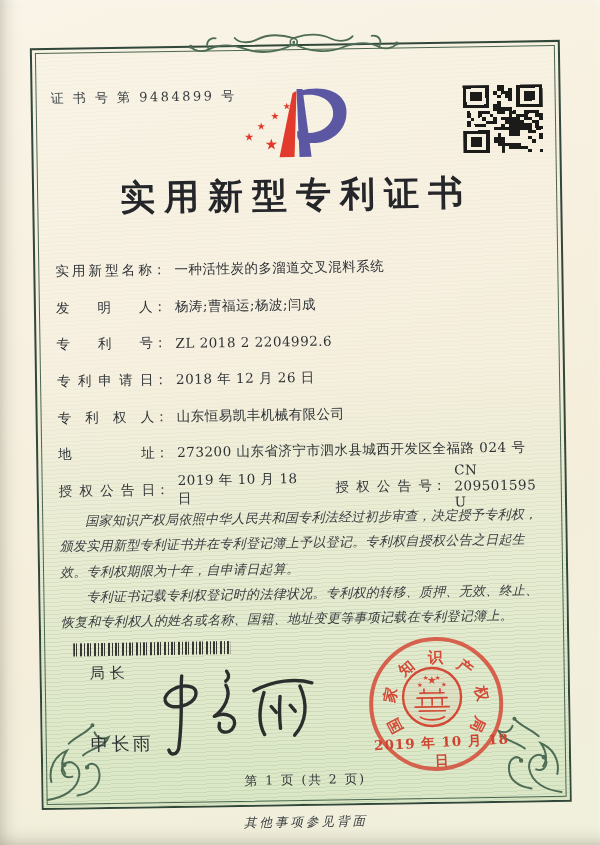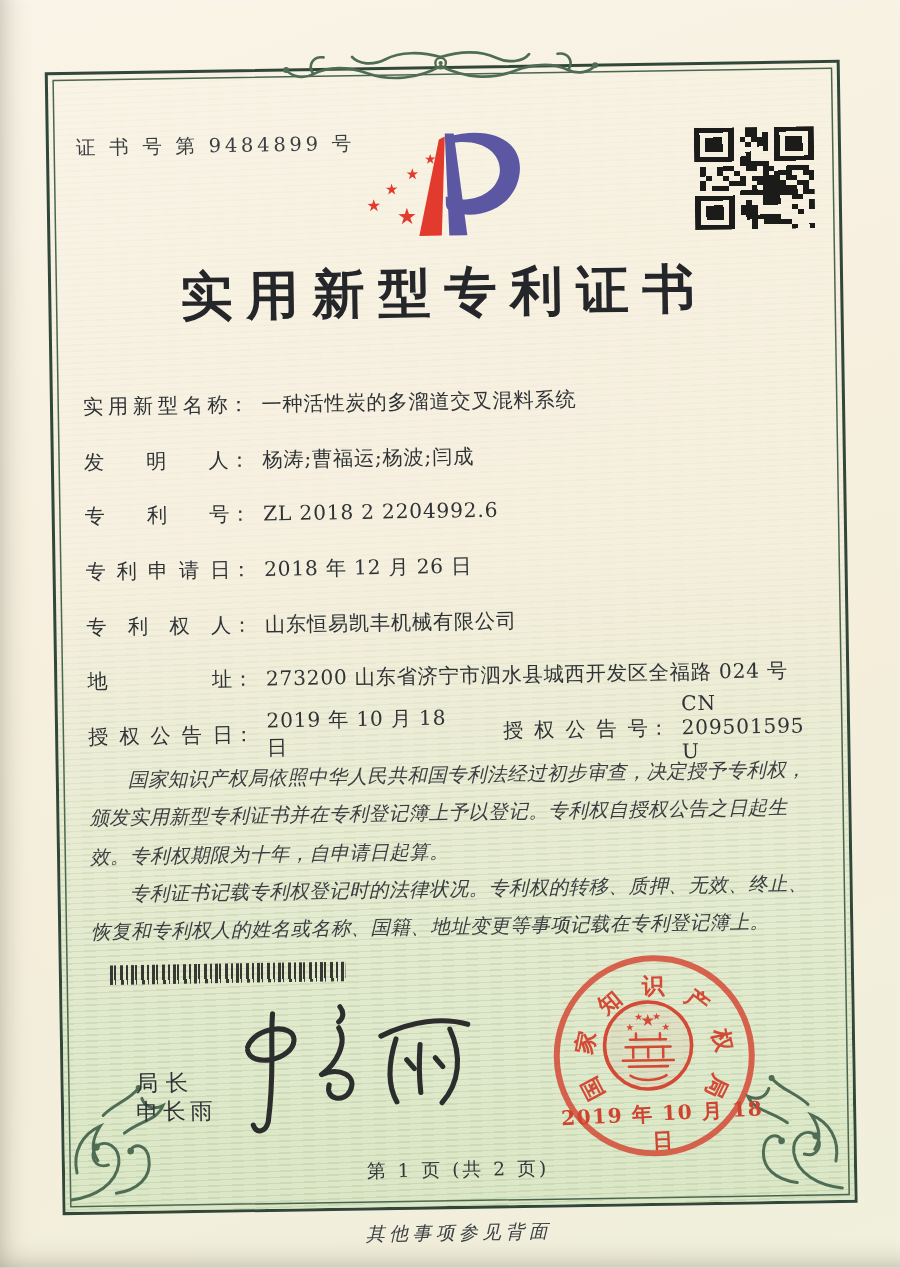--- a/index.html
+++ b/index.html
@@ -41,22 +41,22 @@
   .flabel{display:inline-block;width:97px;text-align:justify;text-align-last:justify;flex:0 0 97px;}
   .fcolon{margin-right:8px;}
   .grant2{margin-left:36px;display:flex;align-items:center;}
   .paras{left:58px;top:505px;width:490px;color:#3a3e41;}
   .paras p{margin:0;text-indent:2em;font-size:13px;line-height:1.95;font-style:italic;letter-spacing:.3px;}
   .barcode{
     left:70px;top:640px;width:157px;height:13px;
     background:repeating-linear-gradient(90deg,#20201e 0 2px,transparent 2px 3px,#20201e 3px 4px,transparent 4px 7px,#20201e 7px 9px,transparent 9px 11px,#20201e 11px 12px,transparent 12px 14px);
     opacity:.88;
   }
-  .director-title{left:86px;top:710px;font-size:15px;letter-spacing:5px;color:#2f3336;}
-  .director-name{left:86px;top:729px;font-size:15px;letter-spacing:3px;color:#2f3336;}
+  .director-title{left:86px;top:661px;font-size:15px;letter-spacing:5px;color:#2f3336;}
+  .director-name{left:86px;top:729px;font-size:18px;letter-spacing:3px;color:#2f3336;}
   .signature{left:148px;top:660px;width:170px;height:104px;}
   .seal{left:365px;top:639px;width:126px;height:126px;border-radius:50%;
         border:4px solid rgba(211,66,47,.85);opacity:.95;}
   .seal .ring{
     position:absolute;left:50%;top:50%;font-size:15px;font-weight:700;color:#d3422f;
     transform:translate(-50%,-50%) rotate(var(--a)) translateY(-46px);
     font-family:"DejaVu Serif","Liberation Serif",serif;
   }
   .emblem{position:absolute;left:27px;top:24px;width:64px;height:64px;}
   .seal-date{left:362px;top:736px;width:150px;text-align:center;color:#cf4430;font-size:13.5px;

